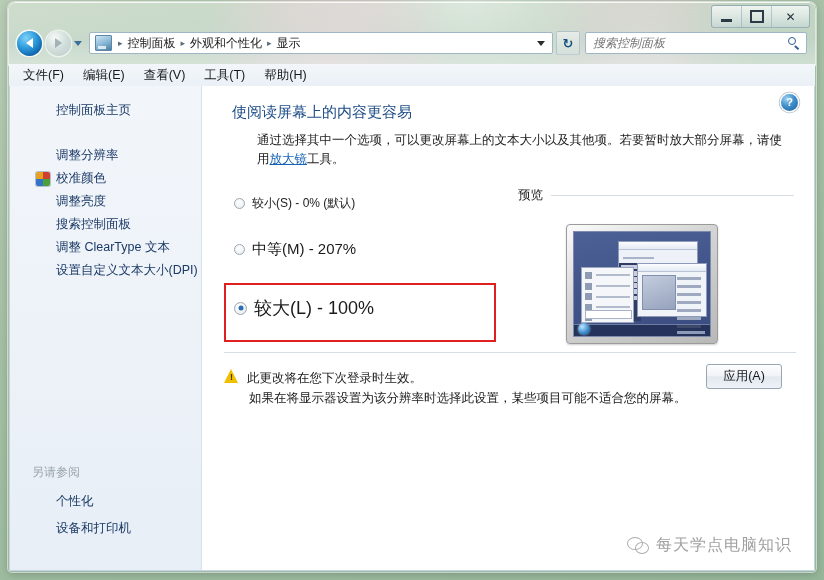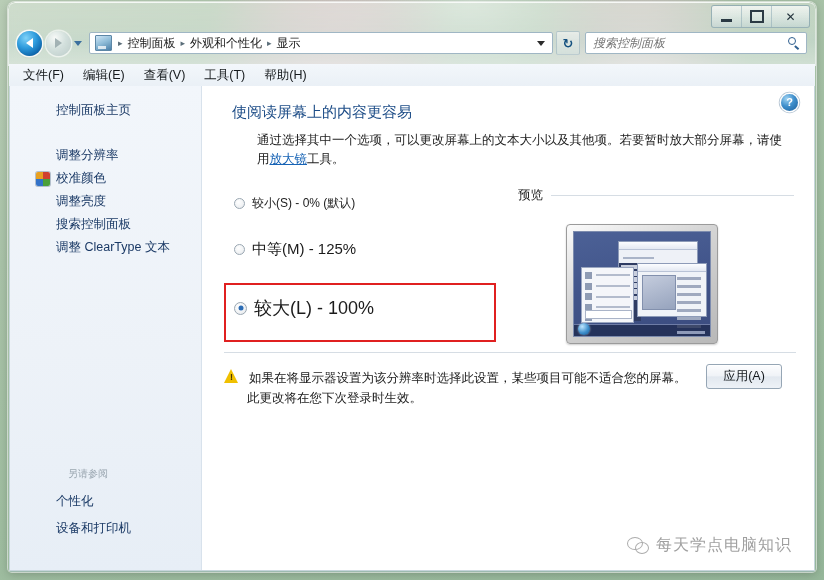--- a/index.html
+++ b/index.html
@@ -98,21 +98,21 @@
   .side-list{margin-top:25px;}
   .side-link{font-size:12.5px;color:#1b3a66;padding:4px 0 4px 46px;position:relative;line-height:15px;}
   .shield{position:absolute;left:26px;top:5px;width:14px;height:14px;border-radius:2px;overflow:hidden;
     display:grid;grid-template-columns:1fr 1fr;grid-template-rows:1fr 1fr;
     box-shadow:0 0 0 1px rgba(120,140,160,.5);}
   .shield i:nth-child(1){background:#e8a020;}
   .shield i:nth-child(2){background:#d04030;}
   .shield i:nth-child(3){background:#3272c8;}
   .shield i:nth-child(4){background:#4ba03a;}
   .seealso{position:absolute;left:0;bottom:28px;width:100%;}
-  .seealso-title{font-size:10px;color:#9aa6b0;padding-left:58px;padding-bottom:7px;}
+  .seealso-title{font-size:12px;color:#9aa6b0;padding-left:22px;padding-bottom:7px;}
   .seealso-link{font-size:12.5px;color:#1b3a66;padding:5px 0 5px 46px;}
 
   
   .main{flex:1;position:relative;background:#fff;padding:12px 20px 0 22px;box-sizing:border-box;}
   .helpicon{position:absolute;right:16px;top:8px;width:17px;height:17px;border-radius:50%;
     background:radial-gradient(circle at 34% 28%, #9fd3f2 0%, #3f8fcc 45%, #1d5f9b 100%);
     box-shadow:0 0 0 1.4px #fff, 0 0 0 2.2px rgba(120,150,175,.55);
     display:flex;align-items:center;justify-content:center;}
   .helpicon span{color:#fff;font-size:11px;font-weight:bold;line-height:1;}
 
@@ -277,20 +277,23 @@
         </div>
         <div class="side-link">
           <span>调整亮度</span>
         </div>
         <div class="side-link">
           <span>搜索控制面板</span>
         </div>
         <div class="side-link">
           <span>调整 ClearType 文本</span>
         </div>
+        <div class="side-link">
+          <span>设置自定义文本大小(DPI)</span>
+        </div>
       </div>
       <div class="seealso">
         <div class="seealso-title">另请参阅</div>
         <div class="seealso-link">个性化</div>
         <div class="seealso-link">设备和打印机</div>
       </div>
     </div>
 
     <div class="main">
       <div class="helpicon">
@@ -305,21 +308,21 @@
 
       <div class="optionsrow">
 
         <div class="options">
           <div class="opt o1">
             <span class="radio"></span>
             <span class="optlabel s1">较小(S) - 0% (默认)</span>
           </div>
           <div class="opt o2">
             <span class="radio"></span>
-            <span class="optlabel s2">中等(M) - 125%</span>
+            <span class="optlabel s2">中等(M) - 207%</span>
           </div>
           <div class="opt o3">
             <span class="radio big checked"></span>
             <span class="optlabel s3">较大(L) - 100%</span>
           </div>
           <div class="redbox"></div>
         </div>
 
         <div class="preview">
           <div class="prev-head">
@@ -390,22 +393,22 @@
           </div>
         </div>
 
       </div>
 
       <div class="divider"></div>
 
       <div class="note">
         <span class="warnicon"></span>
         <span class="notetext">
+          <div class="noteline">此更改将在您下次登录时生效。</div>
           <div class="noteline second">如果在将显示器设置为该分辨率时选择此设置，某些项目可能不适合您的屏幕。</div>
-          <div class="noteline">此更改将在您下次登录时生效。</div>
         </span>
       </div>
 
       <div class="applybtn">应用(A)</div>
 
       <div class="watermark">
         <span class="wm-icon">
             <i></i>
             <i></i>
           </span>

